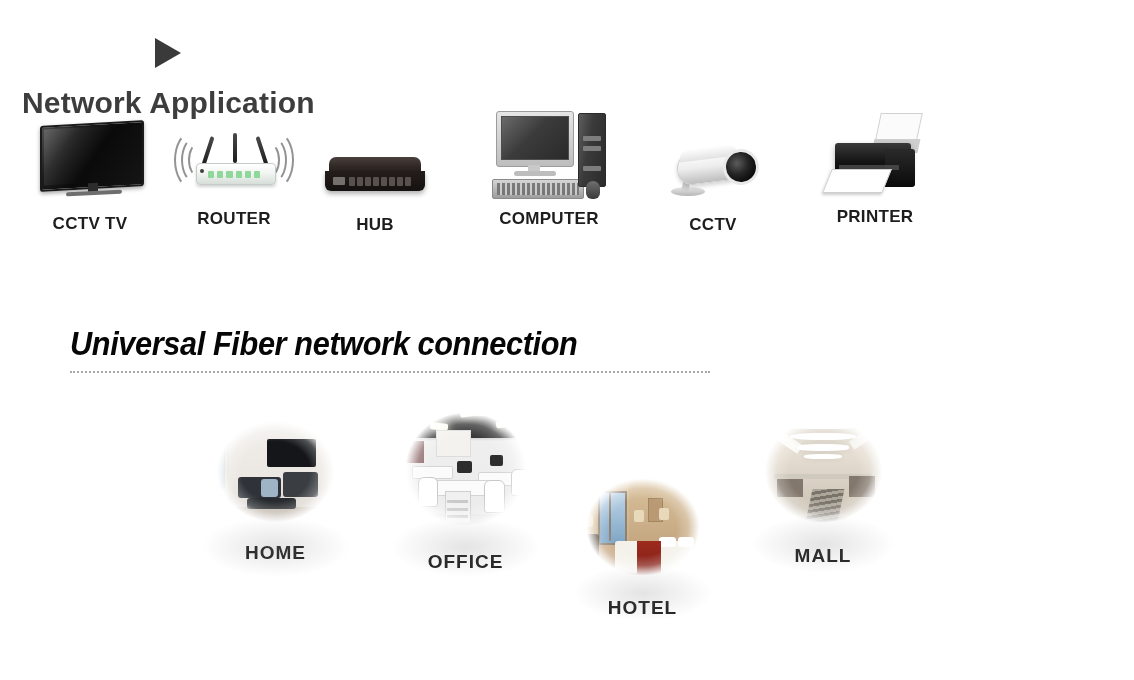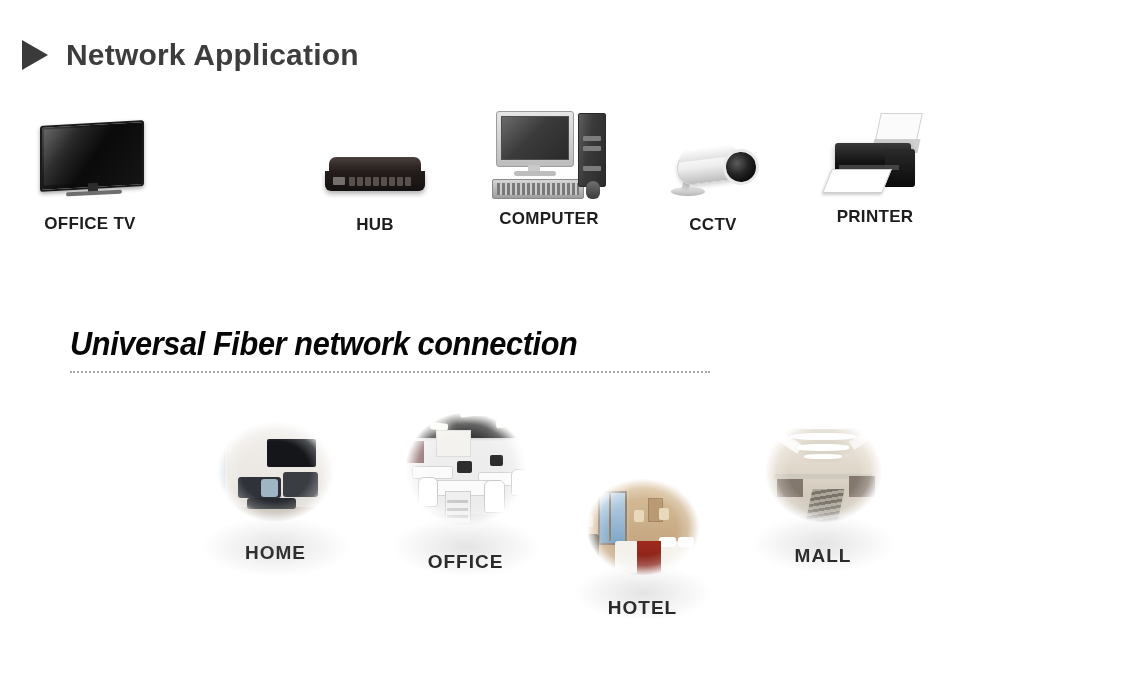--- a/index.html
+++ b/index.html
@@ -3,21 +3,21 @@
 <meta charset="utf-8">
 <style>
   html,body{margin:0;padding:0;}
   body{
     width:1134px;height:680px;background:#ffffff;overflow:hidden;
     font-family:"Liberation Sans",sans-serif;color:#1b1b1b;position:relative;
   }
   .page{position:relative;width:1134px;height:680px;}
 
   
-  .sec1-head{position:absolute;left:22px;top:38px;display:flex;align-items:center;gap:18px;}
+  .sec1-head{position:absolute;left:22px;top:38px;display:flex;align-items:center;gap:18px;flex-direction:column;}
   .tri{width:0;height:0;border-left:26px solid #3a3a3a;border-top:15px solid transparent;border-bottom:15px solid transparent;}
   .sec1-title{font-size:30px;font-weight:bold;color:#3d3d3d;letter-spacing:.2px;}
 
   
   .devices{position:absolute;left:0;top:105px;width:1134px;height:145px;}
   .dev{position:absolute;text-align:center;}
   .dev .art{position:relative;margin:0 auto;}
   .dev .cap{font-size:17px;font-weight:bold;color:#1d1d1d;letter-spacing:.3px;white-space:nowrap;}
 
   
@@ -225,23 +225,47 @@
 
   <div class="devices">
 
     <div class="dev" style="left:30px;top:14px;width:120px;">
       <div class="art tv-wrap">
         <span class="tv-screen"></span>
         <span class="tv-glare"></span>
         <span class="tv-neck"></span>
         <span class="tv-foot"></span>
       </div>
-      <div class="cap" style="margin-top:15px;">OFFICE TV</div>
-    </div>
-
+      <div class="cap" style="margin-top:15px;">CCTV TV</div>
+    </div>
+
+    <div class="dev" style="left:176px;top:12px;width:116px;">
+      <div class="art rt-wrap">
+        <span class="wave wl1"></span>
+        <span class="wave wl2"></span>
+        <span class="wave wl3"></span>
+        <span class="wave wr1"></span>
+        <span class="wave wr2"></span>
+        <span class="wave wr3"></span>
+        <span class="ant a1"></span>
+        <span class="ant a2"></span>
+        <span class="ant a3"></span>
+        <span class="rt-body"></span>
+        <span class="rt-dot"></span>
+        <span class="rt-leds">
+            <i></i>
+            <i></i>
+            <i></i>
+            <i></i>
+            <i></i>
+            <i></i>
+          </span>
+      </div>
+      <div class="cap" style="margin-top:12px;">ROUTER</div>
+    </div>
 
     <div class="dev" style="left:489px;top:4px;width:120px;">
       <div class="art pc-wrap">
         <span class="mon-frame"></span>
         <span class="mon-screen"></span>
         <span class="mon-neck"></span>
         <span class="mon-base"></span>
         <span class="kbd">
             <i></i>
           </span>

